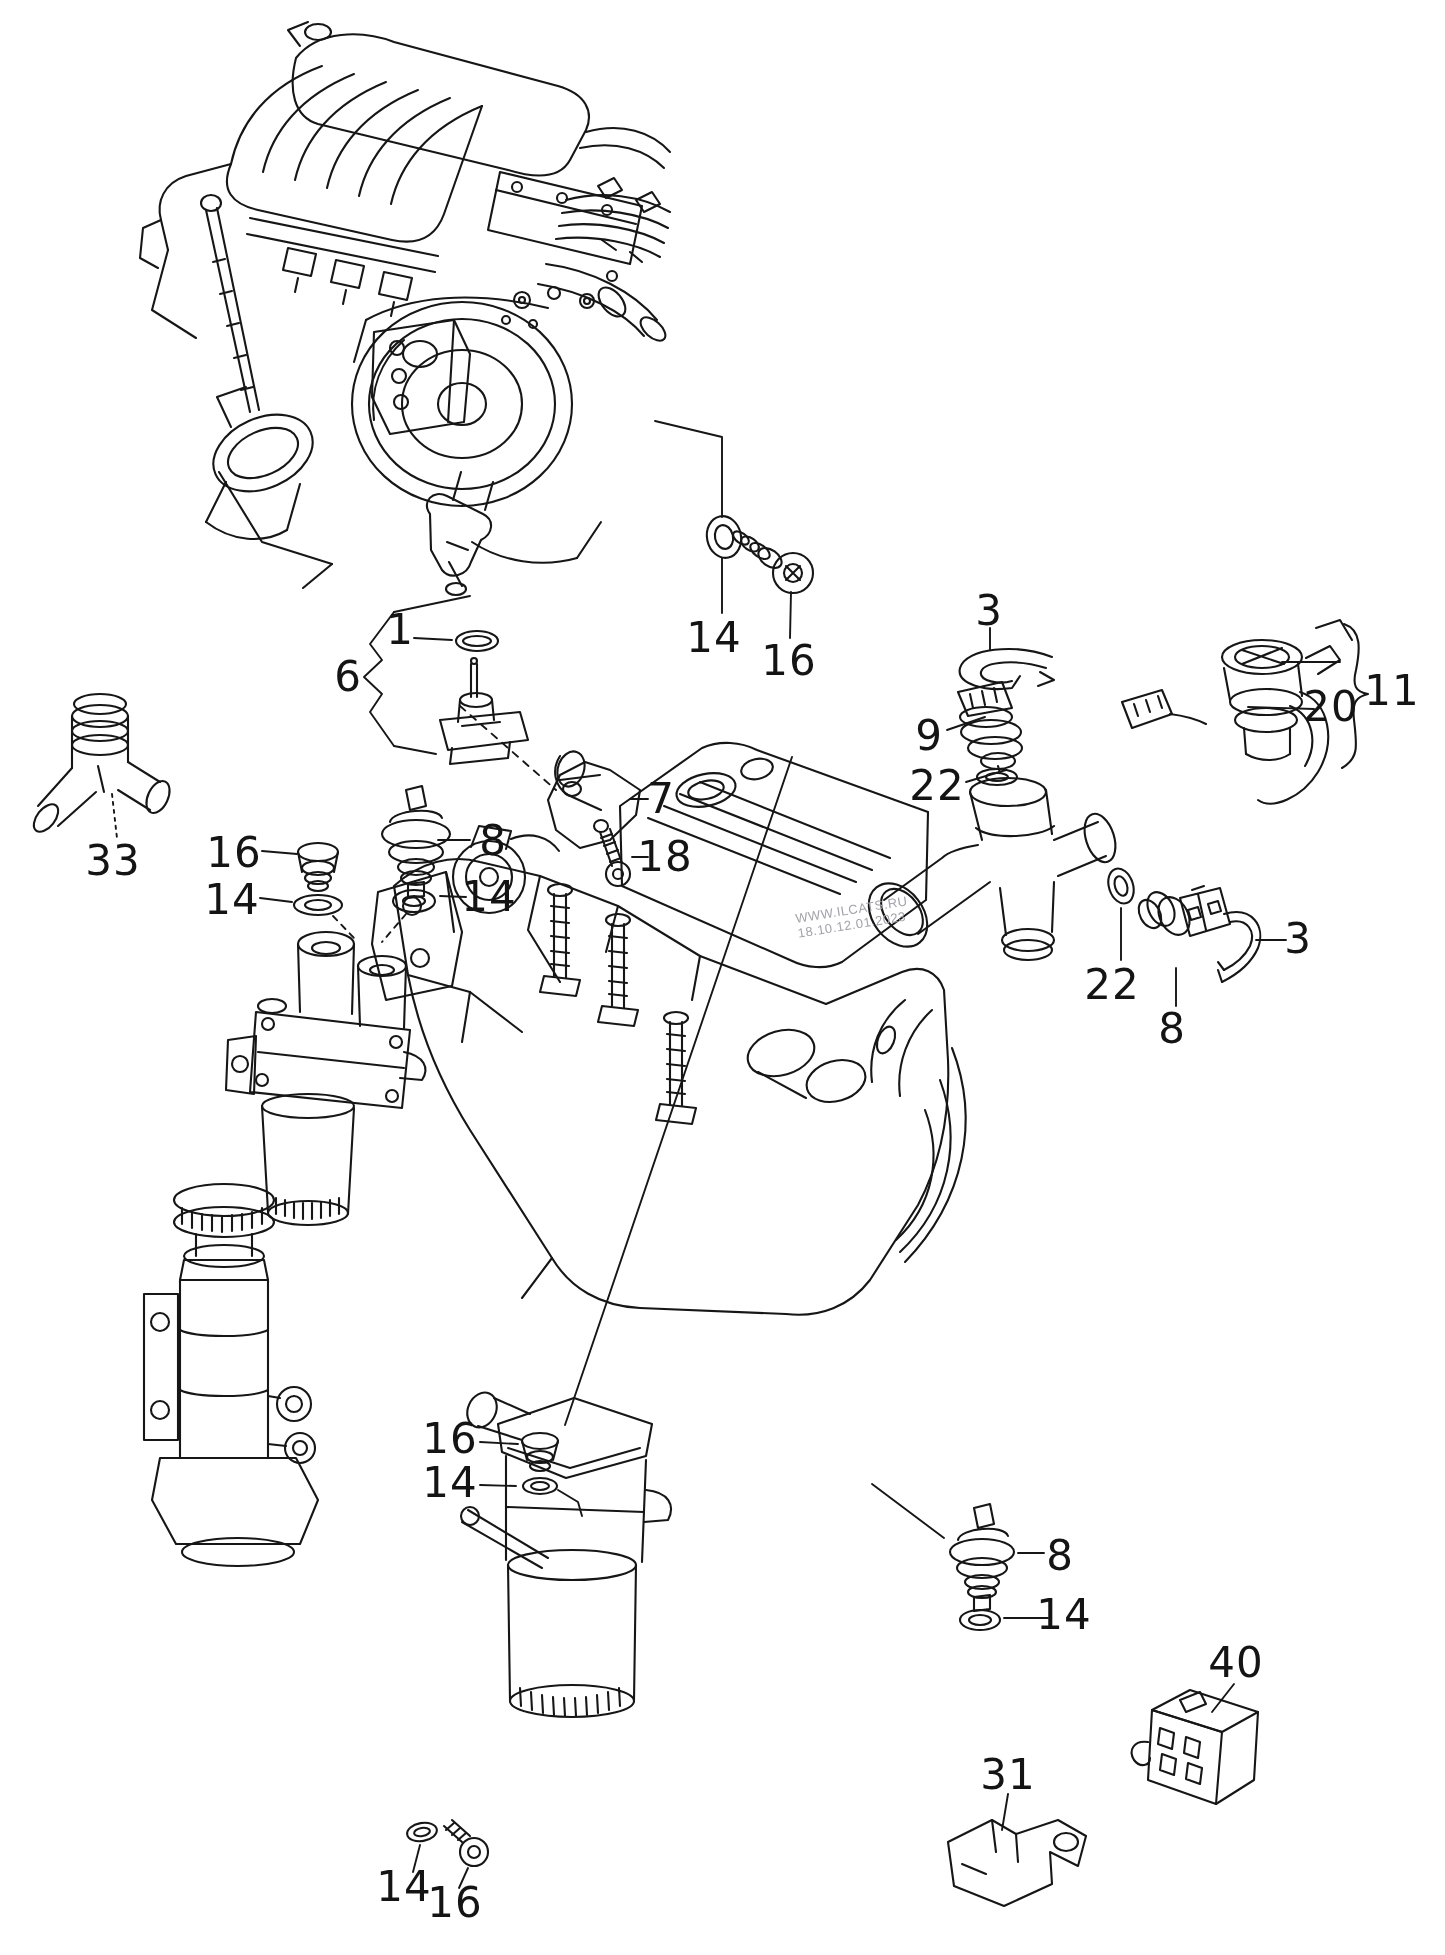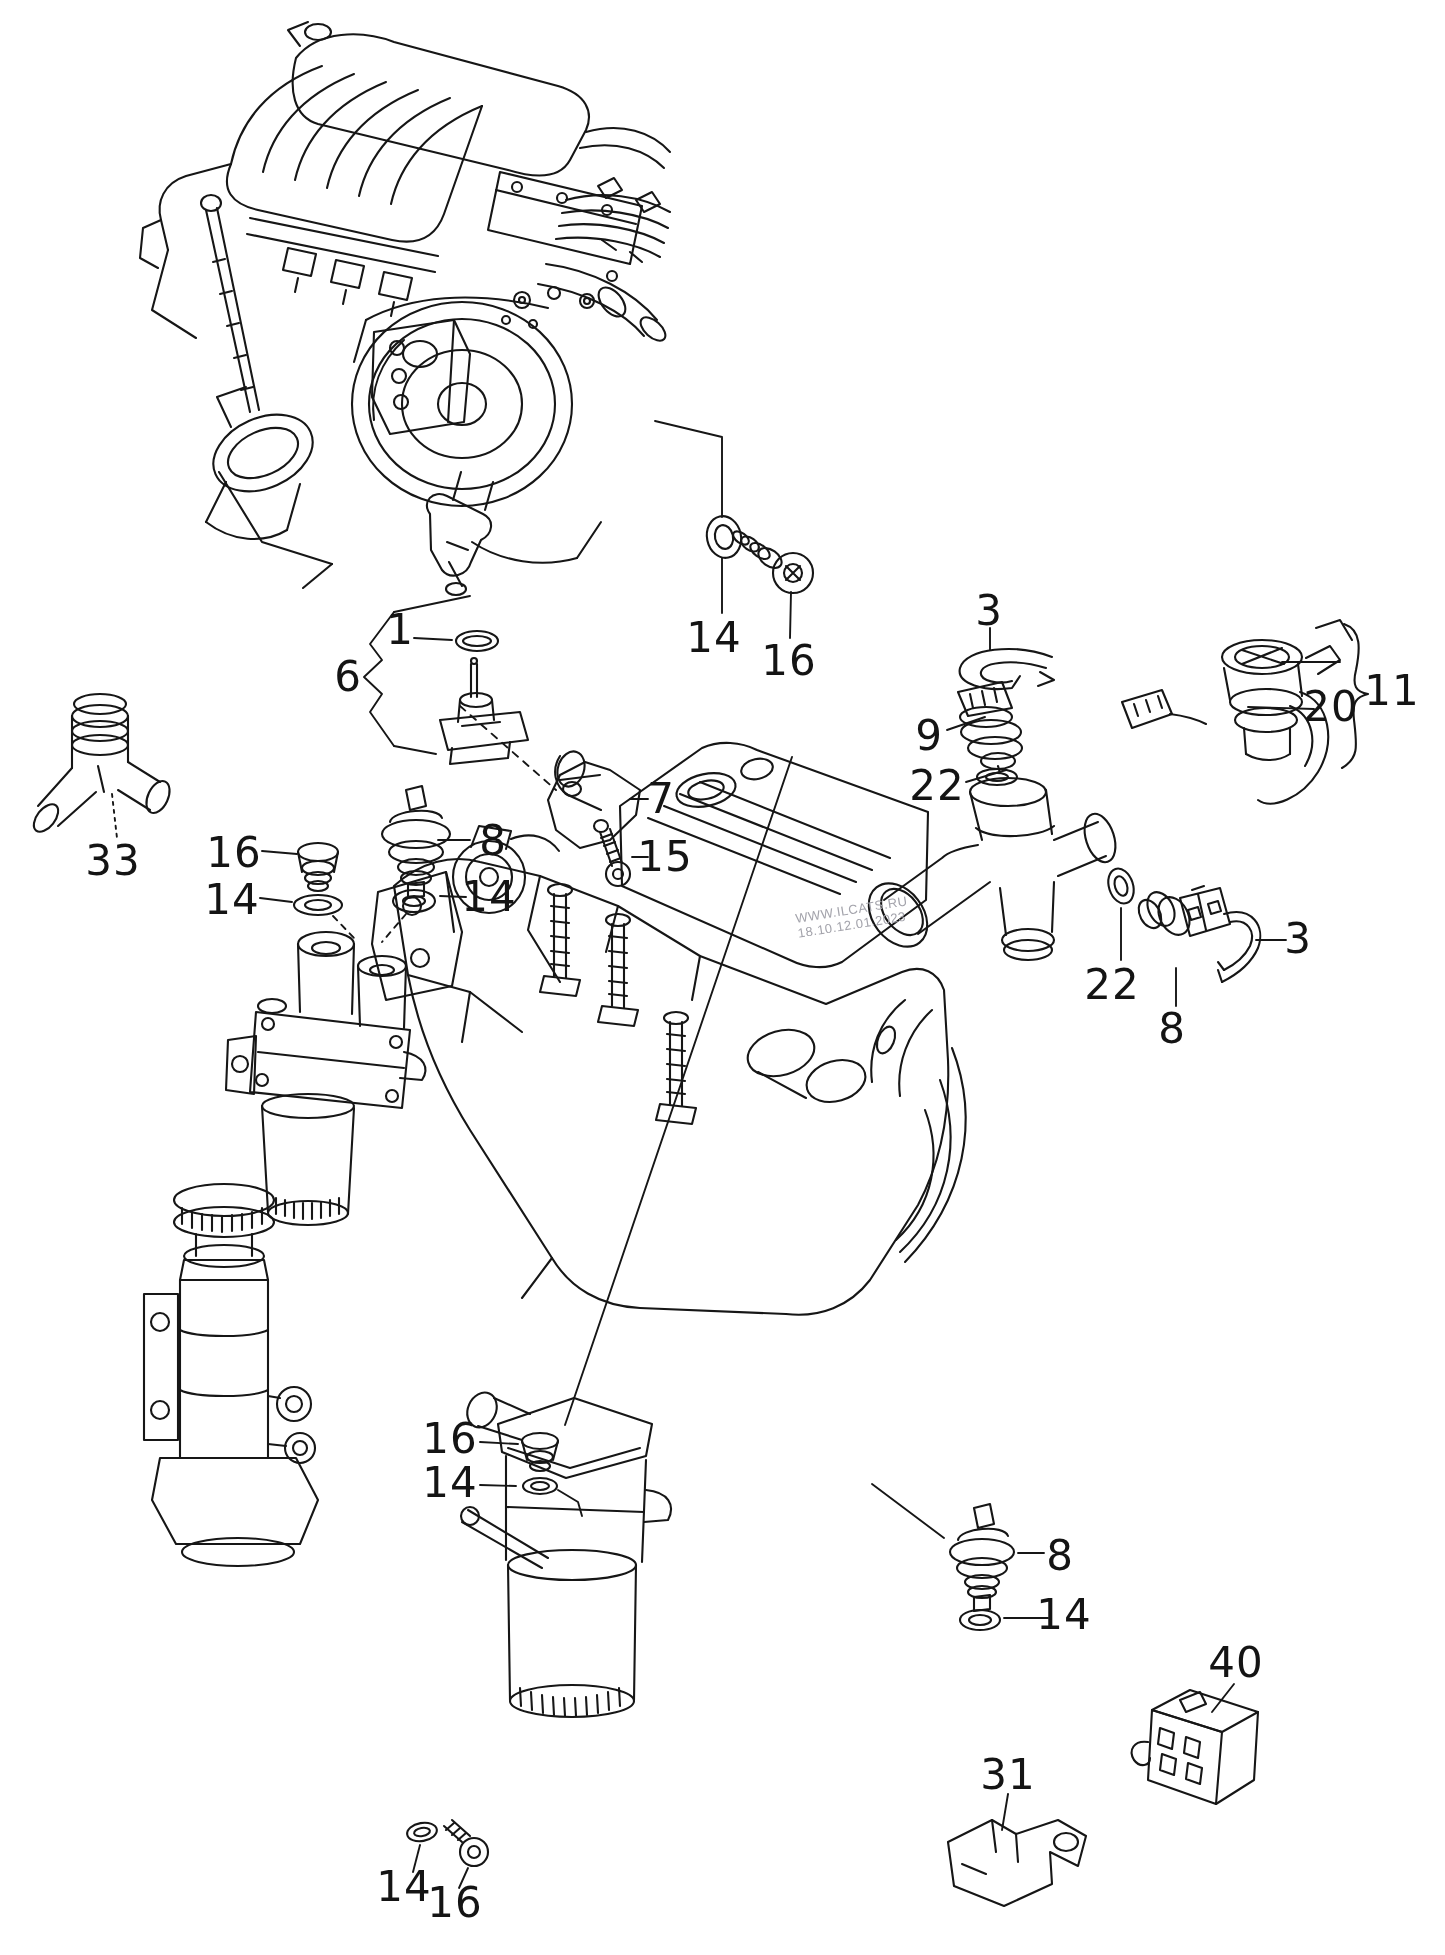--- a/index.html
+++ b/index.html
@@ -488,21 +488,21 @@
 <div class="callout" style="left:929px;top:735px">9</div>
 <div class="callout" style="left:937px;top:785px">22</div>
 <div class="callout" style="left:1331px;top:706px">20</div>
 <div class="callout" style="left:1392px;top:690px">11</div>
 <div class="callout" style="left:113px;top:860px">33</div>
 <div class="callout" style="left:234px;top:852px">16</div>
 <div class="callout" style="left:232px;top:899px">14</div>
 <div class="callout" style="left:493px;top:840px">8</div>
 <div class="callout" style="left:489px;top:896px">14</div>
 <div class="callout" style="left:661px;top:798px">7</div>
-<div class="callout" style="left:665px;top:856px">15</div>
+<div class="callout" style="left:665px;top:856px">18</div>
 <div class="callout" style="left:1112px;top:984px">22</div>
 <div class="callout" style="left:1172px;top:1028px">8</div>
 <div class="callout" style="left:1298px;top:938px">3</div>
 <div class="callout" style="left:450px;top:1438px">16</div>
 <div class="callout" style="left:450px;top:1482px">14</div>
 <div class="callout" style="left:1060px;top:1555px">8</div>
 <div class="callout" style="left:1064px;top:1614px">14</div>
 <div class="callout" style="left:1236px;top:1662px">40</div>
 <div class="callout" style="left:1008px;top:1774px">31</div>
 <div class="callout" style="left:404px;top:1886px">14</div>

